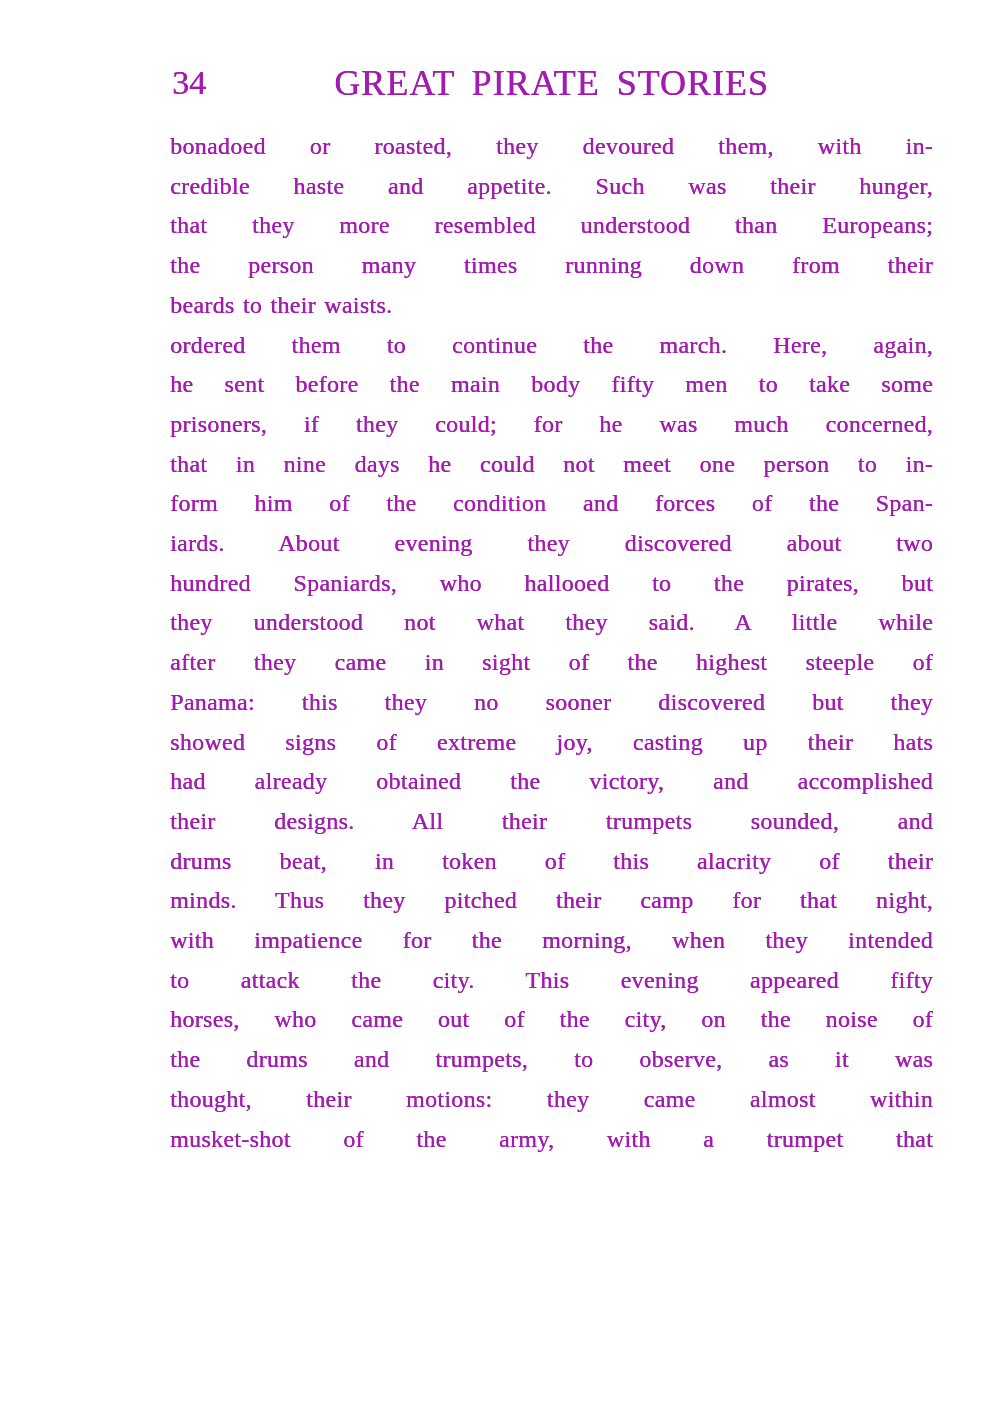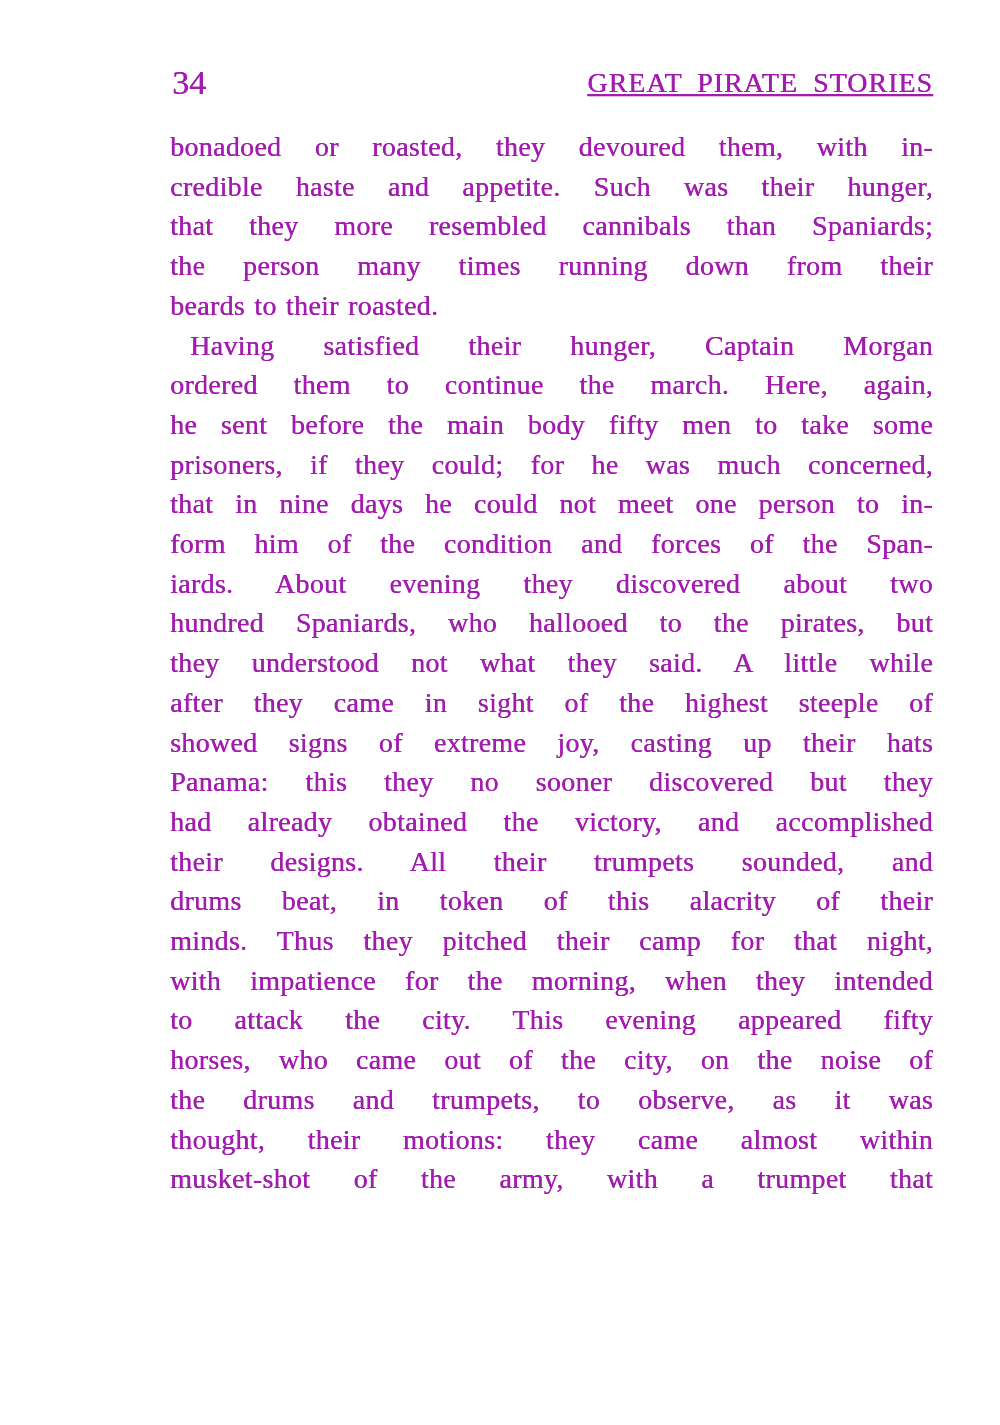--- a/index.html
+++ b/index.html
@@ -27,37 +27,36 @@
   }
   .folio {
     position: absolute;
     left: 2px;
     top: 0;
     font-size: 34px;
     line-height: 42px;
   }
   .running-title {
     display: block;
-    text-align: right;
-    font-size: 28px;
+    text-align: center;
+    font-size: 36px;
     line-height: 42px;
     letter-spacing: 1px;
     word-spacing: 7px;
     white-space: nowrap;
-    text-decoration: underline;
   }
   
   .text-block {
     position: absolute;
     top: 127px;
     left: 170px;
     width: 763px;
   }
   .line {
-    font-size: 28px;
+    font-size: 24px;
     line-height: 39.7px;
     letter-spacing: 0.3px;
     word-spacing: 2px;
     text-align: justify;
     text-align-last: justify;
     text-justify: inter-word;
   }
   .line.indent {
     text-indent: 20px;
   }
@@ -69,35 +68,34 @@
 <body>
 
 <div class="page">
   <header class="running-head">
     <span class="folio">34</span>
     <span class="running-title">GREAT PIRATE STORIES</span>
   </header>
   <main class="text-block" id="text-block">
       <div class="line">bonadoed or roasted, they devoured them, with in-</div>
       <div class="line">credible haste and appetite.  Such was their hunger,</div>
-      <div class="line">that they more resembled cannibals than Spaniards;</div>
+      <div class="line">that they more resembled understood than Europeans;</div>
       <div class="line">the person many times running down from their</div>
-      <div class="line no-just">beards to their roasted.</div>
-      <div class="line indent">Having satisfied their hunger, Captain Morgan</div>
+      <div class="line no-just">beards to their waists.</div>
       <div class="line">ordered them to continue the march.  Here, again,</div>
       <div class="line">he sent before the main body fifty men to take some</div>
       <div class="line">prisoners, if they could; for he was much concerned,</div>
       <div class="line">that in nine days he could not meet one person to in-</div>
       <div class="line">form him of the condition and forces of the Span-</div>
       <div class="line">iards.  About evening they discovered about two</div>
       <div class="line">hundred Spaniards, who hallooed to the pirates, but</div>
       <div class="line">they understood not what they said.  A little while</div>
       <div class="line">after they came in sight of the highest steeple of</div>
+      <div class="line">Panama: this they no sooner discovered but they</div>
       <div class="line">showed signs of extreme joy, casting up their hats</div>
-      <div class="line">Panama: this they no sooner discovered but they</div>
       <div class="line">had already obtained the victory, and accomplished</div>
       <div class="line">their designs.  All their trumpets sounded, and</div>
       <div class="line">drums beat, in token of this alacrity of their</div>
       <div class="line">minds.  Thus they pitched their camp for that night,</div>
       <div class="line">with impatience for the morning, when they intended</div>
       <div class="line">to attack the city.  This evening appeared fifty</div>
       <div class="line">horses, who came out of the city, on the noise of</div>
       <div class="line">the drums and trumpets, to observe, as it was</div>
       <div class="line">thought, their motions: they came almost within</div>
       <div class="line">musket-shot of the army, with a trumpet that</div>

